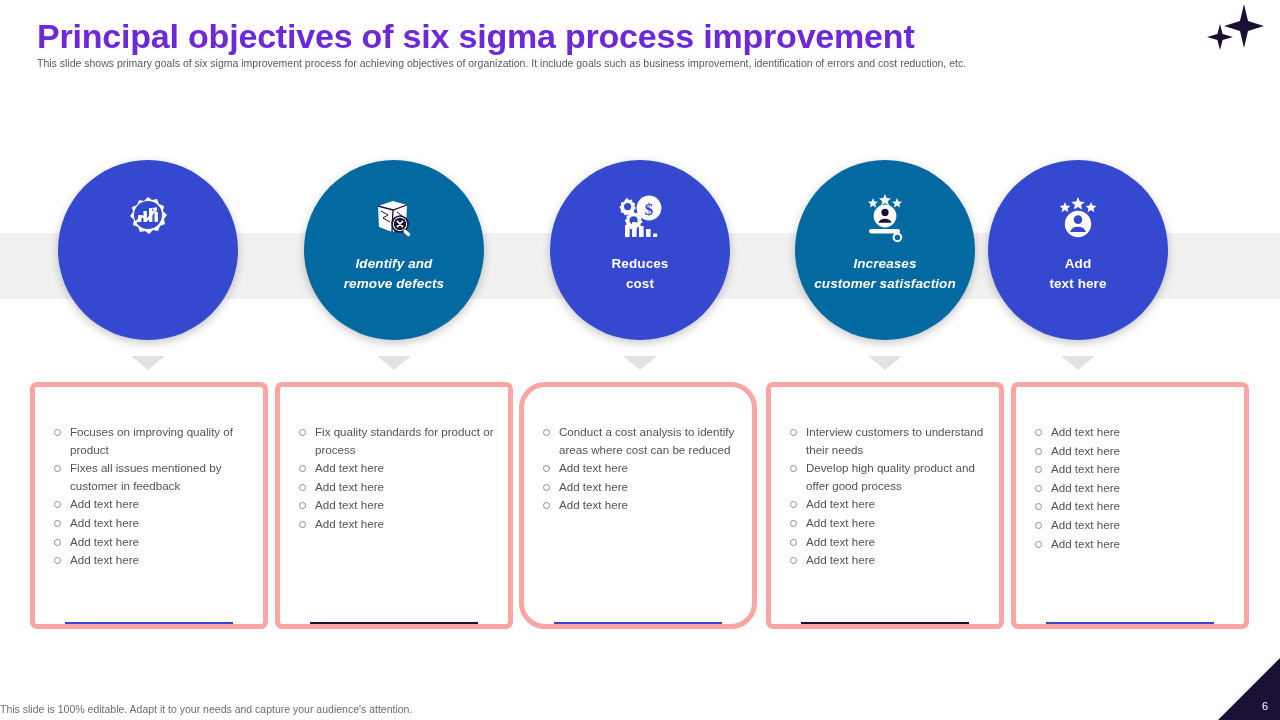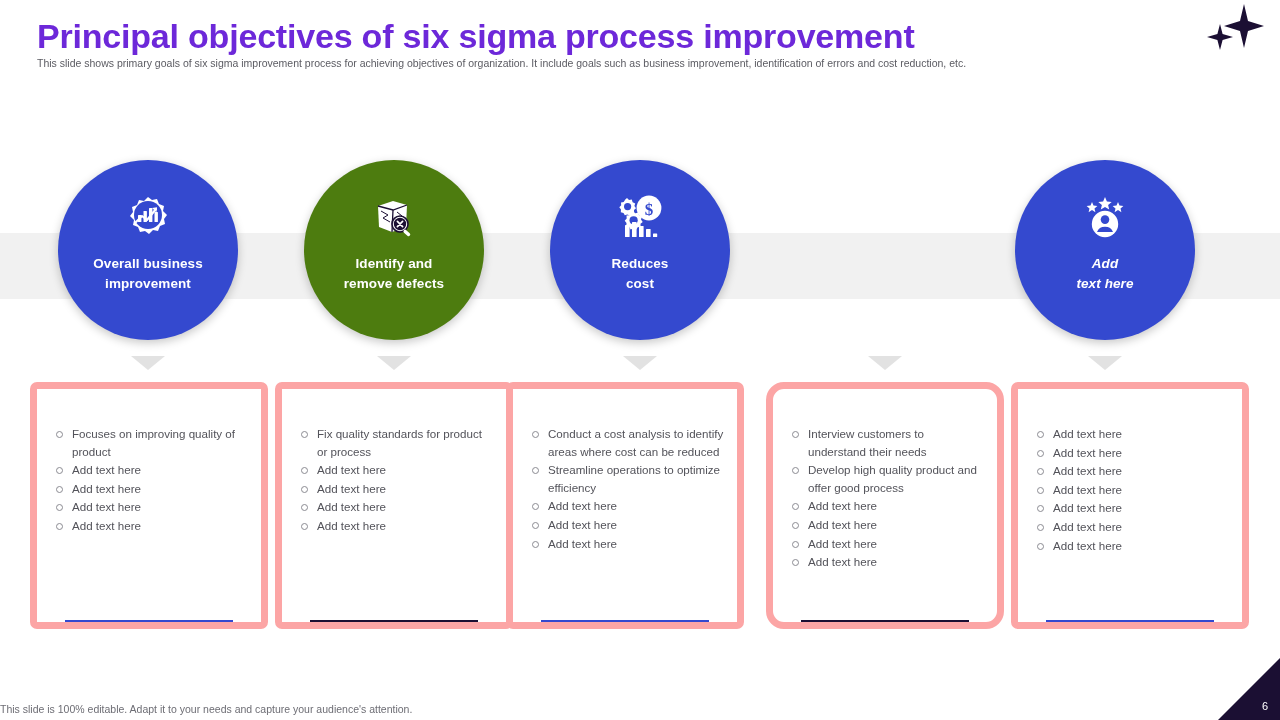--- a/index.html
+++ b/index.html
@@ -57,21 +57,21 @@
     margin:0 auto;
     border-radius:50%;
     box-shadow:0 3px 10px rgba(0,0,0,0.22);
     display:flex;
     flex-direction:column;
     align-items:center;
     justify-content:flex-start;
     padding-top:30px;
   }
   .circle.blue { background:#3449cf; }
-  .circle.navy { background:#4d7c0f; }
+  .circle.navy { background:#0369a1;font-style:italic; }
   .circle-icon {
     width:56px; height:56px;
     display:flex; align-items:center; justify-content:center;
   }
   .circle-label {
     margin-top:8px;
     color:#ffffff;
     font-size:13.5px;
     font-weight:bold;
     line-height:1.45;
@@ -87,21 +87,21 @@
     border-left:17px solid transparent;
     border-right:17px solid transparent;
     border-top:14px solid #e2e2e2;
   }
 
   
   .cards-row { position:absolute; left:0; top:382px; width:1280px; height:248px; }
   .card {
     position:absolute;
     width:238px; height:247px;
-    border:7px solid #fca5a5;
+    border:5px solid #fca5a5;
     border-radius:7px;
     background:#ffffff;
     padding:36px 12px 16px 14px;
     overflow:hidden;
   }
   .card ul { list-style:none; }
   .card li {
     position:relative;
     padding-left:21px;
     font-size:11.6px;
@@ -177,22 +177,20 @@
             <circle cx="25" cy="22" r="14" fill="#3449cf"></circle>
             <rect x="15" y="22" width="3.4" height="7" rx="0.5"></rect>
             <rect x="20.5" y="18" width="3.4" height="11" rx="0.5"></rect>
             <rect x="26" y="15" width="3.4" height="14" rx="0.5"></rect>
             <rect x="31.5" y="19" width="3.4" height="10" rx="0.5"></rect>
             <path d="M13 29 L19 23 L24 27 L33 16" stroke="#ffffff" stroke-width="2.1" fill="none" stroke-linecap="round" stroke-linejoin="round"></path>
             <path d="M29 15 L34 14.2 L33.4 19.2 Z"></path>
           </g>
         </svg>
       </div>
-      <div class="circle-label">Overall business
-improvement</div>
     </div>
     <div class="down-arrow"></div>
   </div>
 
   <div class="circle-wrap" style="left:299px;">
     <div class="circle navy">
       <div class="circle-icon">
         <svg width="50" height="50" viewBox="0 0 50 50">
           <g fill="#ffffff">
             <path d="M9 13 L24 8 L38 12 L37 34 L23 39 L10 34 Z"></path>
@@ -232,24 +230,42 @@
           </g>
         </svg>
       </div>
       <div class="circle-label">Reduces
 cost</div>
     </div>
     <div class="down-arrow"></div>
   </div>
 
   <div class="circle-wrap" style="left:790px;">
-    <div class="down-arrow"></div>
-  </div>
-
-  <div class="circle-wrap" style="left:1010px;font-style:italic;">
+    <div class="circle navy">
+      <div class="circle-icon">
+        <svg width="52" height="52" viewBox="0 0 52 52">
+          <g fill="#ffffff">
+            <path d="M14 6 L15.4 9.4 L19 9.8 L16.3 12 L17.1 15.4 L14 13.5 L10.9 15.4 L11.7 12 L9 9.8 L12.6 9.4 Z"></path>
+            <path d="M26 2 L27.7 6 L32 6.5 L28.8 9.2 L29.8 13.3 L26 11 L22.2 13.3 L23.2 9.2 L20 6.5 L24.3 6 Z"></path>
+            <path d="M38 6 L39.4 9.4 L43 9.8 L40.3 12 L41.1 15.4 L38 13.5 L34.9 15.4 L35.7 12 L33 9.8 L36.6 9.4 Z"></path>
+            <circle cx="26" cy="24" r="11.4"></circle>
+            <circle cx="26" cy="20.4" r="3.6" fill="#1b0f33"></circle>
+            <path d="M19.3 30.8 a7.2 6.4 0 0 1 13.4 0 Z" fill="#1b0f33"></path>
+            <rect x="10" y="37" width="31" height="4.6" rx="2.3"></rect>
+            <circle cx="38.4" cy="45.4" r="3.8" fill="none" stroke="#ffffff" stroke-width="2.1"></circle>
+          </g>
+        </svg>
+      </div>
+      <div class="circle-label">Increases
+customer satisfaction</div>
+    </div>
+    <div class="down-arrow"></div>
+  </div>
+
+  <div class="circle-wrap" style="left:983px;">
     <div class="circle blue">
       <div class="circle-icon">
         <svg width="52" height="52" viewBox="0 0 52 52">
           <g fill="#ffffff">
             <path d="M13 10 L14.5 13.6 L18.4 14 L15.5 16.4 L16.4 20.2 L13 18.1 L9.6 20.2 L10.5 16.4 L7.6 14 L11.5 13.6 Z"></path>
             <path d="M26 5 L27.9 9.4 L32.7 10 L29.1 13 L30.2 17.6 L26 15 L21.8 17.6 L22.9 13 L19.3 10 L24.1 9.4 Z"></path>
             <path d="M39 10 L40.5 13.6 L44.4 14 L41.5 16.4 L42.4 20.2 L39 18.1 L35.6 20.2 L36.5 16.4 L33.6 14 L37.5 13.6 Z"></path>
             <circle cx="26" cy="32" r="13.2"></circle>
             <circle cx="26" cy="27.6" r="4.3" fill="#3449cf"></circle>
             <path d="M18 40 a8.4 7.4 0 0 1 16 0 Z" fill="#3449cf"></path>
@@ -262,51 +278,51 @@
     <div class="down-arrow"></div>
   </div>
 
 </div>
 
 <div class="cards-row">
 
   <div class="card" style="left:30px;">
     <ul>
         <li>Focuses on improving quality of product</li>
+        <li>Fixes all issues mentioned by customer in feedback</li>
         <li>Add text here</li>
         <li>Add text here</li>
         <li>Add text here</li>
         <li>Add text here</li>
       </ul>
     <div class="accent-bar blue"></div>
   </div>
 
   <div class="card" style="left:275px;">
     <ul>
         <li>Fix quality standards for product or process</li>
         <li>Add text here</li>
         <li>Add text here</li>
         <li>Add text here</li>
         <li>Add text here</li>
       </ul>
     <div class="accent-bar navy"></div>
   </div>
 
-  <div class="card" style="left:506px;">
+  <div class="card" style="left:519px;border-radius:26px;">
     <ul>
         <li>Conduct a cost analysis to identify areas where cost can be reduced</li>
-        <li>Streamline operations to optimize efficiency</li>
         <li>Add text here</li>
         <li>Add text here</li>
         <li>Add text here</li>
       </ul>
     <div class="accent-bar blue"></div>
   </div>
 
-  <div class="card" style="left:766px;border-radius:18px;">
+  <div class="card" style="left:766px;">
     <ul>
         <li>Interview customers to understand their needs</li>
         <li>Develop high quality product and offer good process</li>
         <li>Add text here</li>
         <li>Add text here</li>
         <li>Add text here</li>
         <li>Add text here</li>
       </ul>
     <div class="accent-bar navy"></div>
   </div>

